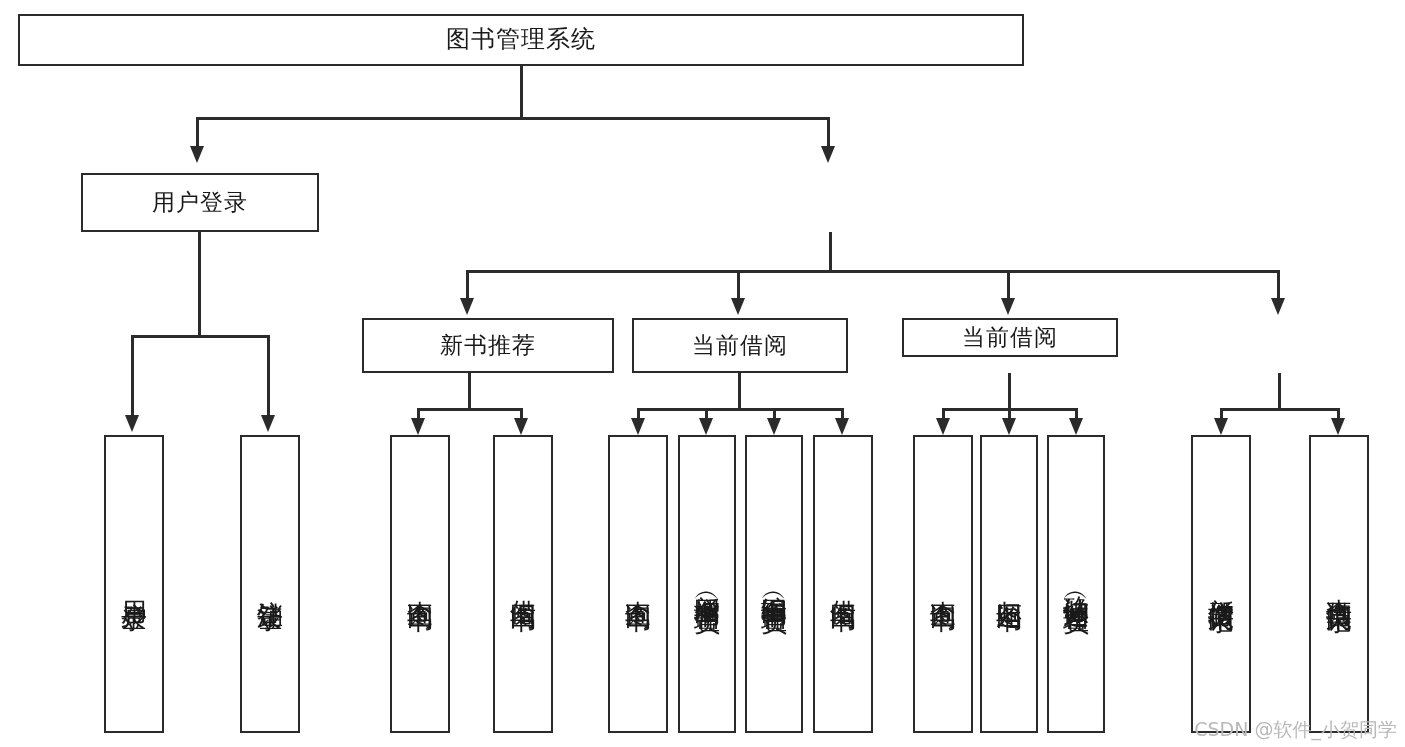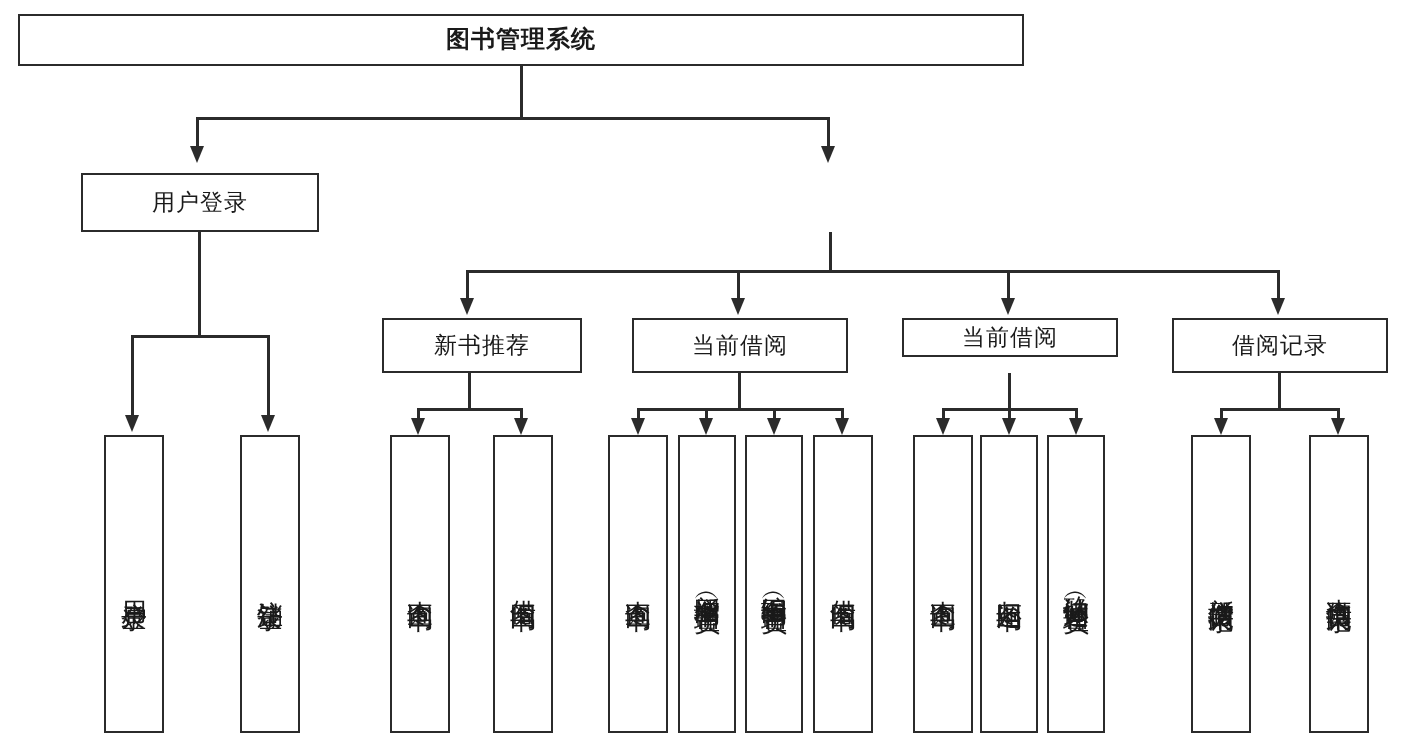--- a/index.html
+++ b/index.html
@@ -79,21 +79,21 @@
     font-family: "DejaVu Sans", "Liberation Sans", sans-serif;
     white-space: nowrap;
     pointer-events: none;
   }
 </style>
 </head>
 <body>
 
 <div id="canvas">
 
-  <div class="node h root" style="left:18px; top:14px; width:1006px; height:52px;font-weight:bold;">
+  <div class="node h root" style="left:18px; top:14px; width:1006px; height:52px;">
     <span class="label">图书管理系统</span>
   </div>
 
   <div class="ln v" style="left:520px; top:66px; width:3px; height:53px;"></div>
 
   <div class="ln h" style="left:196px; top:117px; width:634px; height:3px;"></div>
 
   <div class="ln v" style="left:196px; top:117px; width:3px; height:32px;"></div>
   <div class="arrow" style="left:190px; top:146px;"></div>
 
@@ -116,31 +116,28 @@
   <div class="ln h" style="left:466px; top:270px; width:812px; height:3px;"></div>
   <div class="ln v" style="left:466px; top:270px; width:3px; height:30px;"></div>
   <div class="arrow" style="left:460px; top:298px;"></div>
   <div class="ln v" style="left:737px; top:270px; width:3px; height:30px;"></div>
   <div class="arrow" style="left:731px; top:298px;"></div>
   <div class="ln v" style="left:1007px; top:270px; width:3px; height:30px;"></div>
   <div class="arrow" style="left:1001px; top:298px;"></div>
   <div class="ln v" style="left:1277px; top:270px; width:3px; height:30px;"></div>
   <div class="arrow" style="left:1271px; top:298px;"></div>
 
-  <div class="node h" style="left:362px; top:318px; width:200px; height:55px;margin-left:20px;">
+  <div class="node h" style="left:362px; top:318px; width:252px; height:55px;">
     <span class="label">新书推荐</span>
   </div>
   <div class="node h" style="left:632px; top:318px; width:216px; height:55px;">
     <span class="label">当前借阅</span>
   </div>
   <div class="node h" style="left:902px; top:318px; width:216px; height:39px;">
     <span class="label">当前借阅</span>
-  </div>
-  <div class="node h" style="left:1172px; top:318px; width:216px; height:55px;">
-    <span class="label">借阅记录</span>
   </div>
 
   <div class="ln v" style="left:468px; top:373px; width:3px; height:37px;"></div>
   <div class="ln h" style="left:417px; top:408px; width:106px; height:3px;"></div>
   <div class="ln v" style="left:417px; top:408px; width:3px; height:12px;"></div>
   <div class="arrow" style="left:411px; top:418px;"></div>
   <div class="ln v" style="left:520px; top:408px; width:3px; height:12px;"></div>
   <div class="arrow" style="left:514px; top:418px;"></div>
 
   <div class="ln v" style="left:738px; top:373px; width:3px; height:37px;"></div>
@@ -207,14 +204,15 @@
     <span class="label">确认归还（管理员）</span>
   </div>
 
   <div class="node v" style="left:1191px; top:435px; width:60px; height:298px;">
     <span class="label">新增借阅记录</span>
   </div>
   <div class="node v" style="left:1309px; top:435px; width:60px; height:298px;">
     <span class="label">查询借阅记录</span>
   </div>
 
+  <div id="watermark">CSDN @软件_小贺同学</div>
 
 </div>
 
 </body></html>

